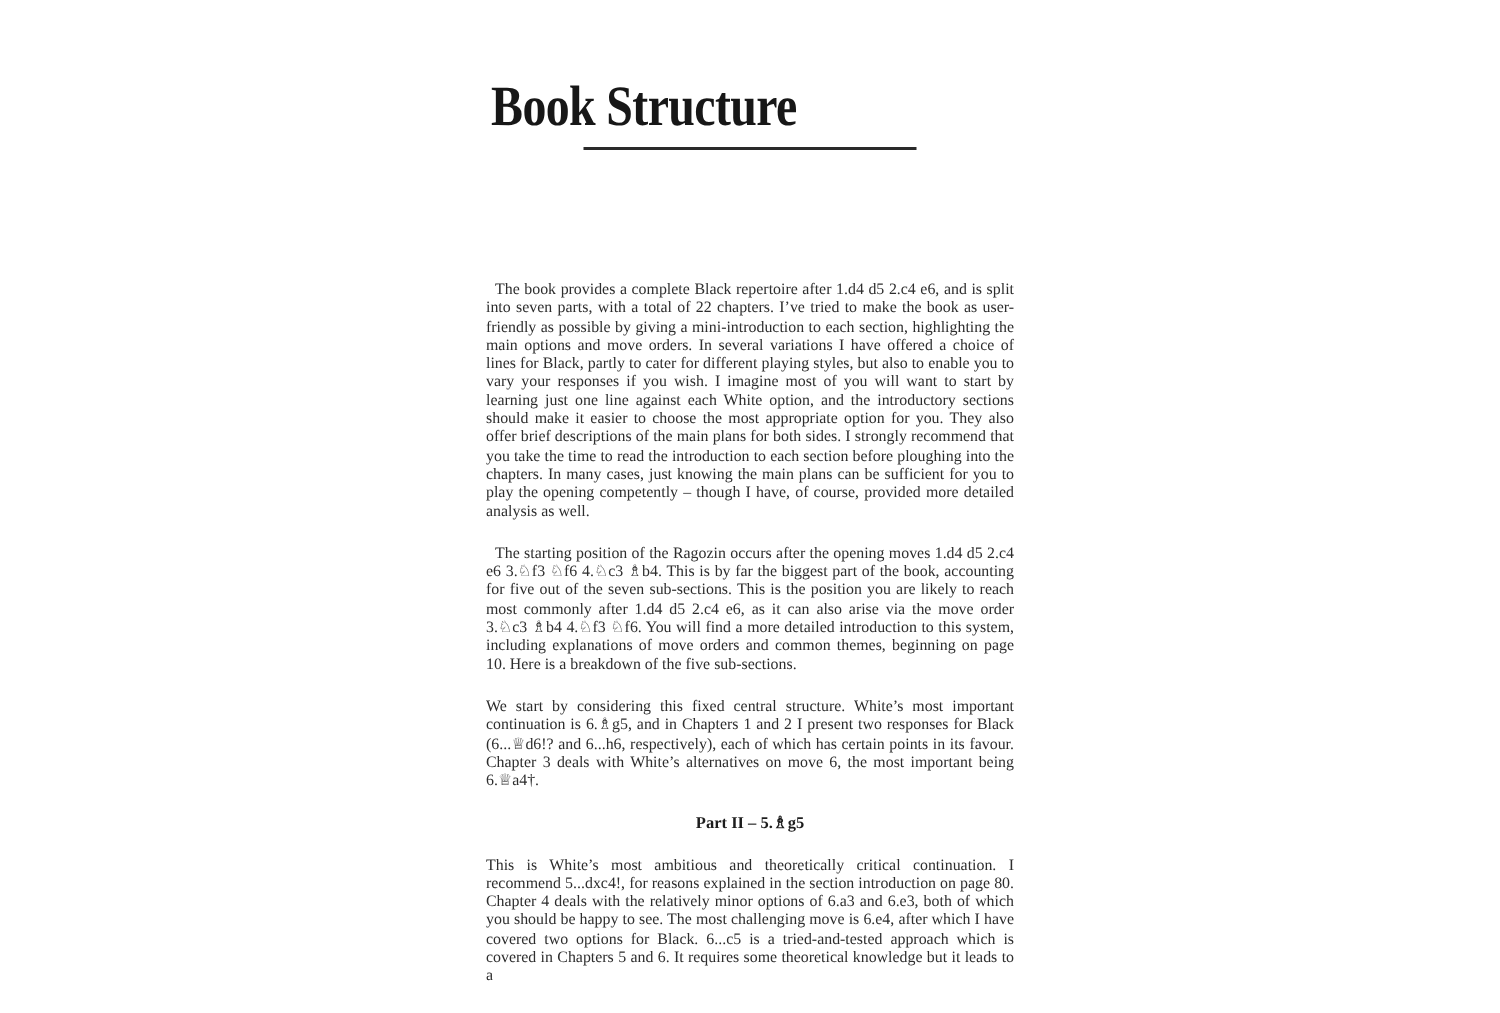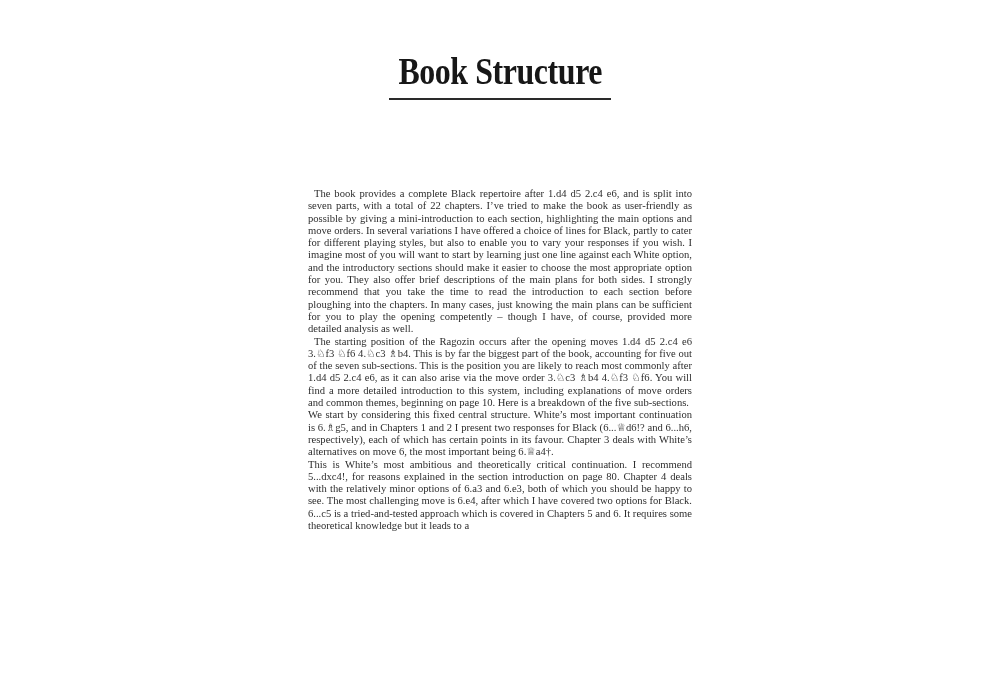--- a/index.html
+++ b/index.html
@@ -13,21 +13,21 @@
     overflow: hidden;
     font-family: "Liberation Serif", "DejaVu Serif", serif;
   }
   .page {
     width: 384px;
     margin: 0 auto;
     padding-top: 52px;
     color: #2d2d2d;
   }
   .title {
-    text-align: center;
+    text-align: left;
     font-size: 38px;
     font-weight: 700;
     color: #171717;
     line-height: 1;
     white-space: nowrap;
   }
   .title-inner {
     display: inline-block;
     transform: scaleX(0.84);
     transform-origin: center;
@@ -36,21 +36,21 @@
   .rule {
     width: 222px;
     height: 2px;
     background: #2a2a2a;
     margin: 8px auto 0 auto;
   }
   p.body {
     font-size: 10.6px;
     line-height: 12.3px;
     text-align: justify;
-    margin: 0;
+    margin: 16px;
     color: #2d2d2d;
   }
   p.indent {
     text-indent: 6px;
   }
   p.intro {
     margin-top: 88px;
   }
   h2.section-heading {
     font-size: 11px;
@@ -73,16 +73,17 @@
   <div class="rule"></div>
 
   <p class="body indent intro">The book provides a complete Black repertoire after 1.d4 d5 2.c4 e6, and is split into seven parts, with a total of 22 chapters. I’ve tried to make the book as user-friendly as possible by giving a mini-introduction to each section, highlighting the main options and move orders. In several variations I have offered a choice of lines for Black, partly to cater for different playing styles, but also to enable you to vary your responses if you wish. I imagine most of you will want to start by learning just one line against each White option, and the introductory sections should make it easier to choose the most appropriate option for you. They also offer brief descriptions of the main plans for both sides. I strongly recommend that you take the time to read the introduction to each section before ploughing into the chapters. In many cases, just knowing the main plans can be sufficient for you to play the opening competently – though I have, of course, provided more detailed analysis as well.</p>
 
 
   <p class="body indent">The starting position of the Ragozin occurs after the opening moves 1.d4 d5 2.c4 e6 3.♘f3 ♘f6 4.♘c3 ♗b4. This is by far the biggest part of the book, accounting for five out of the seven sub-sections. This is the position you are likely to reach most commonly after 1.d4 d5 2.c4 e6, as it can also arise via the move order 3.♘c3 ♗b4 4.♘f3 ♘f6. You will find a more detailed introduction to this system, including explanations of move orders and common themes, beginning on page 10. Here is a breakdown of the five sub-sections.</p>
 
 
   <p class="body">We start by considering this fixed central structure. White’s most important continuation is 6.♗g5, and in Chapters 1 and 2 I present two responses for Black (6...♕d6!? and 6...h6, respectively), each of which has certain points in its favour. Chapter 3 deals with White’s alternatives on move 6, the most important being 6.♕a4†.</p>
 
+  <h2 class="section-heading">Part II – 5.♗g5</h2>
 
   <p class="body">This is White’s most ambitious and theoretically critical continuation. I recommend 5...dxc4!, for reasons explained in the section introduction on page 80. Chapter 4 deals with the relatively minor options of 6.a3 and 6.e3, both of which you should be happy to see. The most challenging move is 6.e4, after which I have covered two options for Black. 6...c5 is a tried-and-tested approach which is covered in Chapters 5 and 6. It requires some theoretical knowledge but it leads to a</p>
 
 </div>
 
 </body></html>

